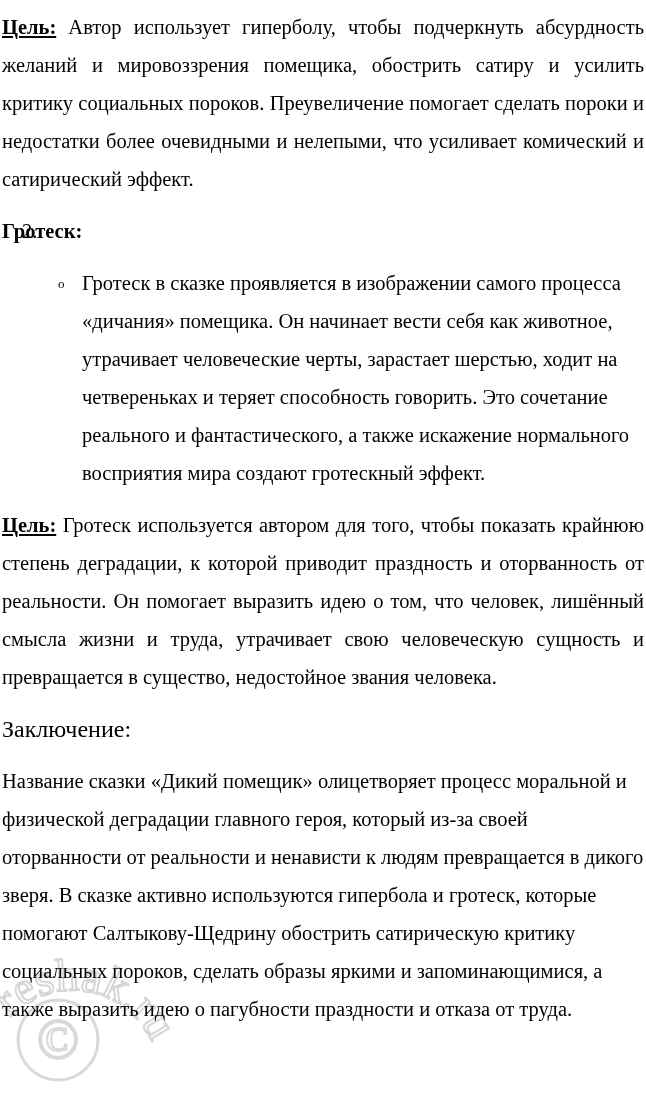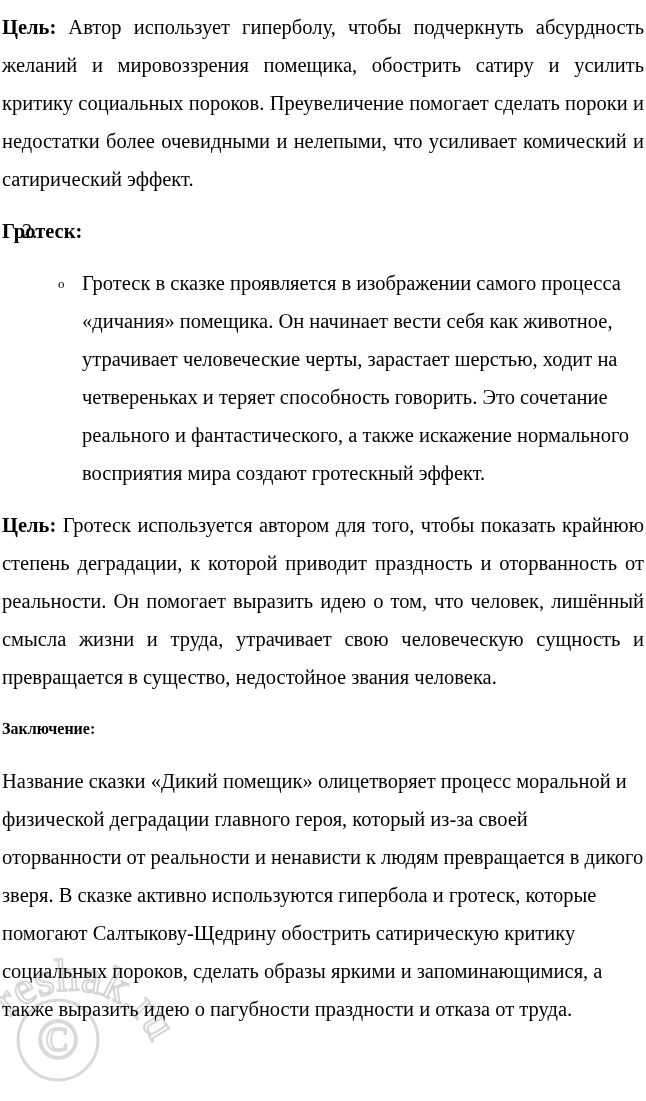--- a/index.html
+++ b/index.html
@@ -47,20 +47,21 @@
     text-justify: inter-word;
     font-size: 20.5px;
     line-height: 38px;
     -webkit-hyphens: none;
     hyphens: none;
   }
   p.para:last-child { text-align: left; }
 
   .lbl {
     font-weight: bold;
+    text-decoration: underline;
   }
 
   
   .subcont {
     margin-left: 80px;
     width: 562px;
   }
 
   .gap-sm { height: 8px; }
   .gap-md { height: 14px; }
@@ -92,23 +93,23 @@
     line-height: 40px;
   }
   .bulrow .bultext {
     margin-left: 80px;
     width: 562px;
   }
 
   h2.heading {
     margin: 0;
     padding: 0;
-    font-size: 16px;
+    font-size: 24px;
     line-height: 38px;
-    font-weight: bold;
+    font-weight: normal;
   }
 </style>
 </head>
 <body>
 
 <div id="page">
 
   <div id="watermark">
     <svg width="200" height="176" viewBox="0 0 200 176" xmlns="http://www.w3.org/2000/svg">
       <defs>

